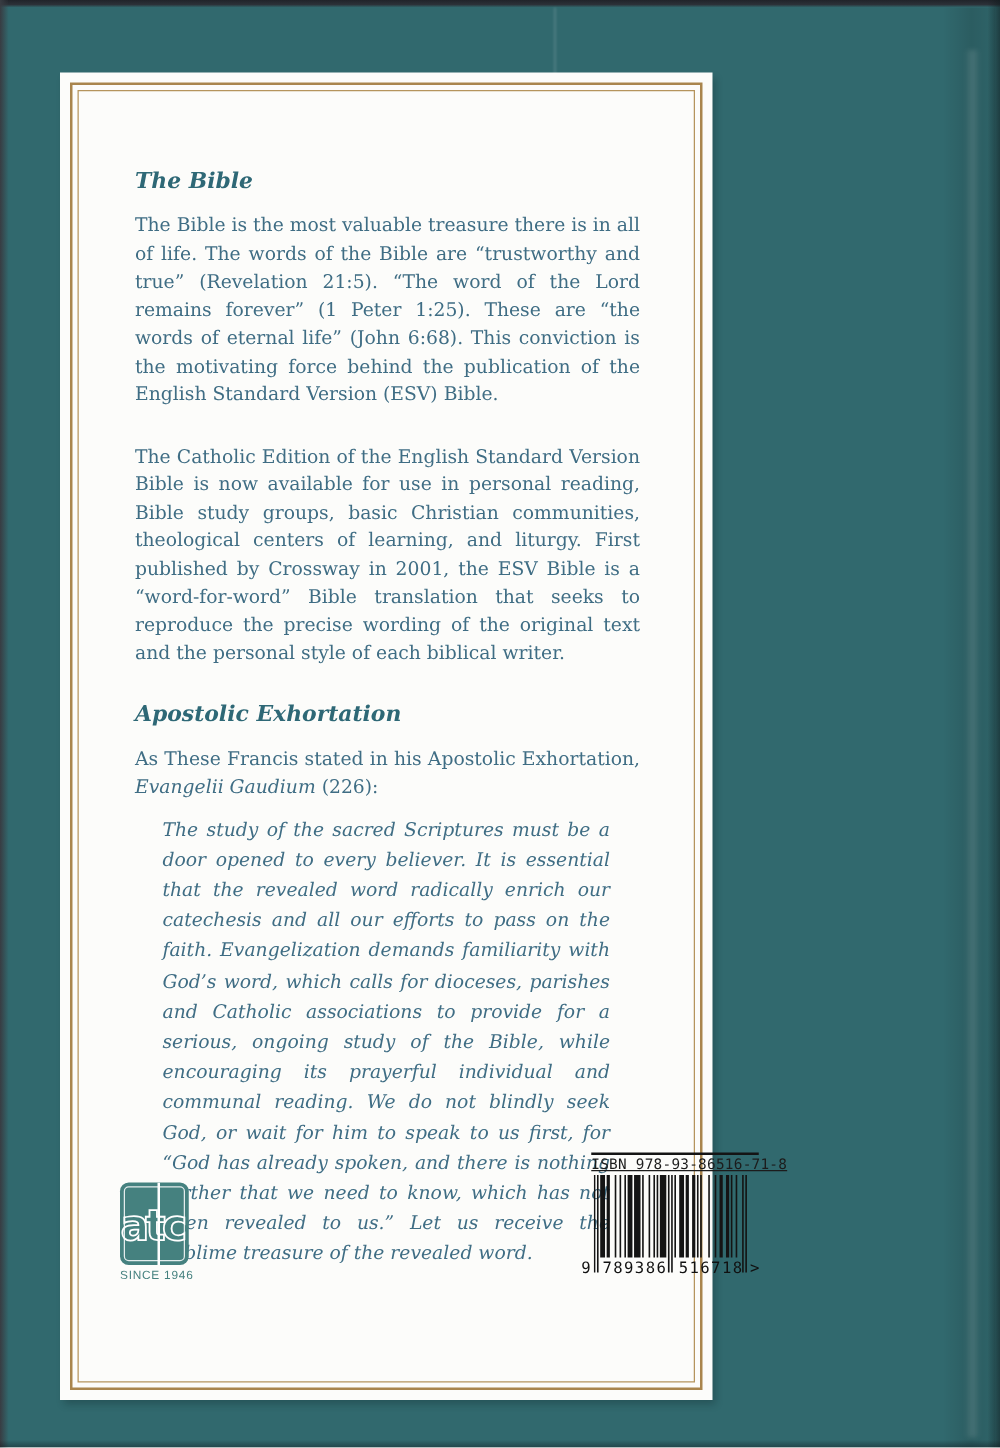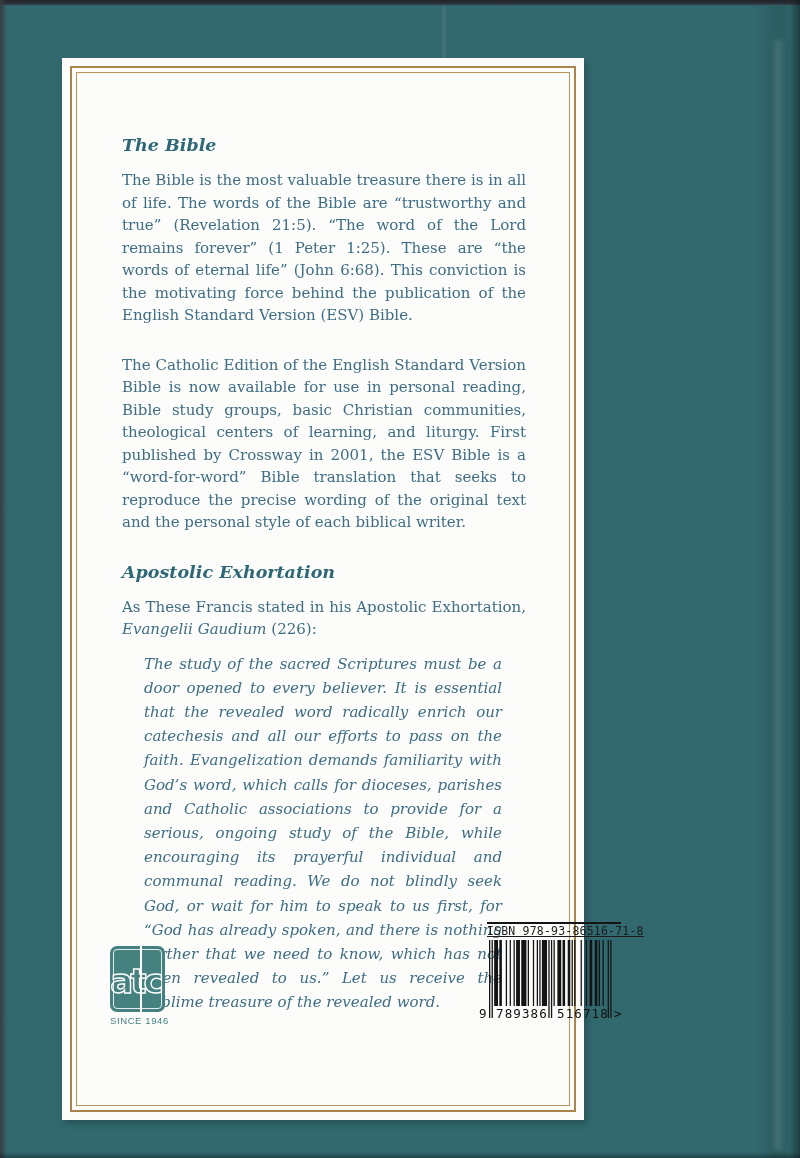--- a/index.html
+++ b/index.html
@@ -24,21 +24,21 @@
   .spine-band{position:absolute;right:4px;top:6px;width:42px;height:1152px;
     background:linear-gradient(90deg,rgba(0,0,0,0) 0%,rgba(0,0,0,.12) 55%,rgba(0,0,0,.05) 100%);}
   .spine-highlight{position:absolute;right:16px;top:40px;width:12px;height:1110px;
     background:linear-gradient(90deg,rgba(255,255,255,0) 0%,rgba(255,255,255,.14) 50%,rgba(255,255,255,0) 100%);
     filter:blur(2px);}
   .scratch{position:absolute;left:443px;top:6px;width:2px;height:120px;
     background:rgba(255,255,255,.12);filter:blur(1px);}
 
   
   .panel{
-    position:absolute;left:62px;top:58px;width:522px;height:1062px;
+    position:absolute;left:48px;top:58px;width:522px;height:1062px;
     background:var(--paper-white,#fcfcfa);
     box-shadow:3px 4px 6px rgba(10,30,33,.28);
   }
   .gold-frame{position:absolute;pointer-events:none;}
   .gold-frame.outer{inset:8px;border:2px solid var(--gold,#a9854d);}
   .gold-frame.inner{inset:14px;border:1px solid var(--gold-light,#b5945c);}
 
   .content{
     position:absolute;left:60px;right:58px;top:76px;
     color:var(--body-text,#3f6d84);

